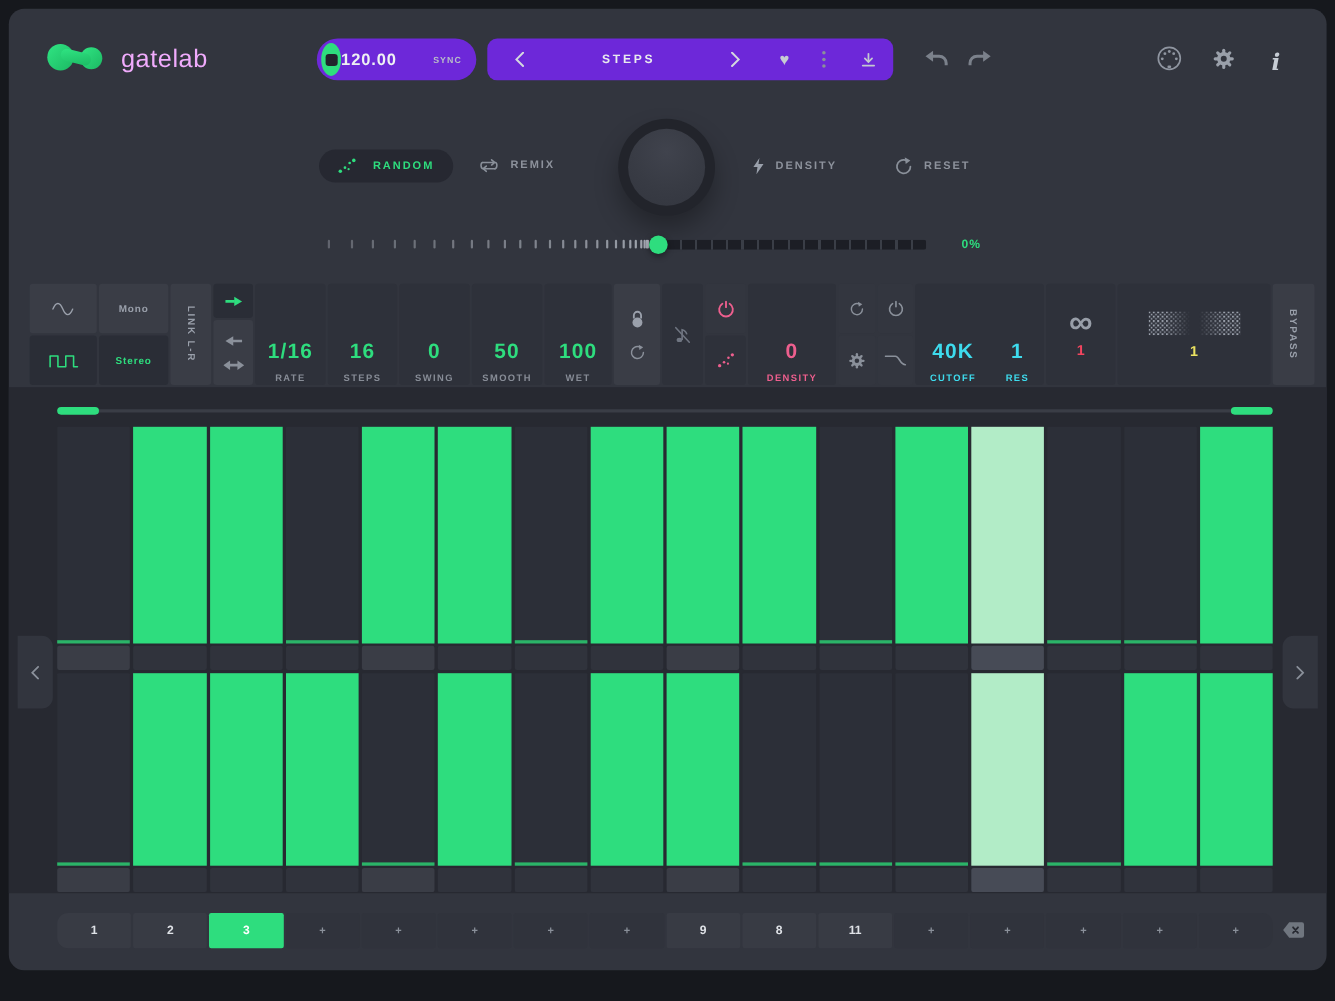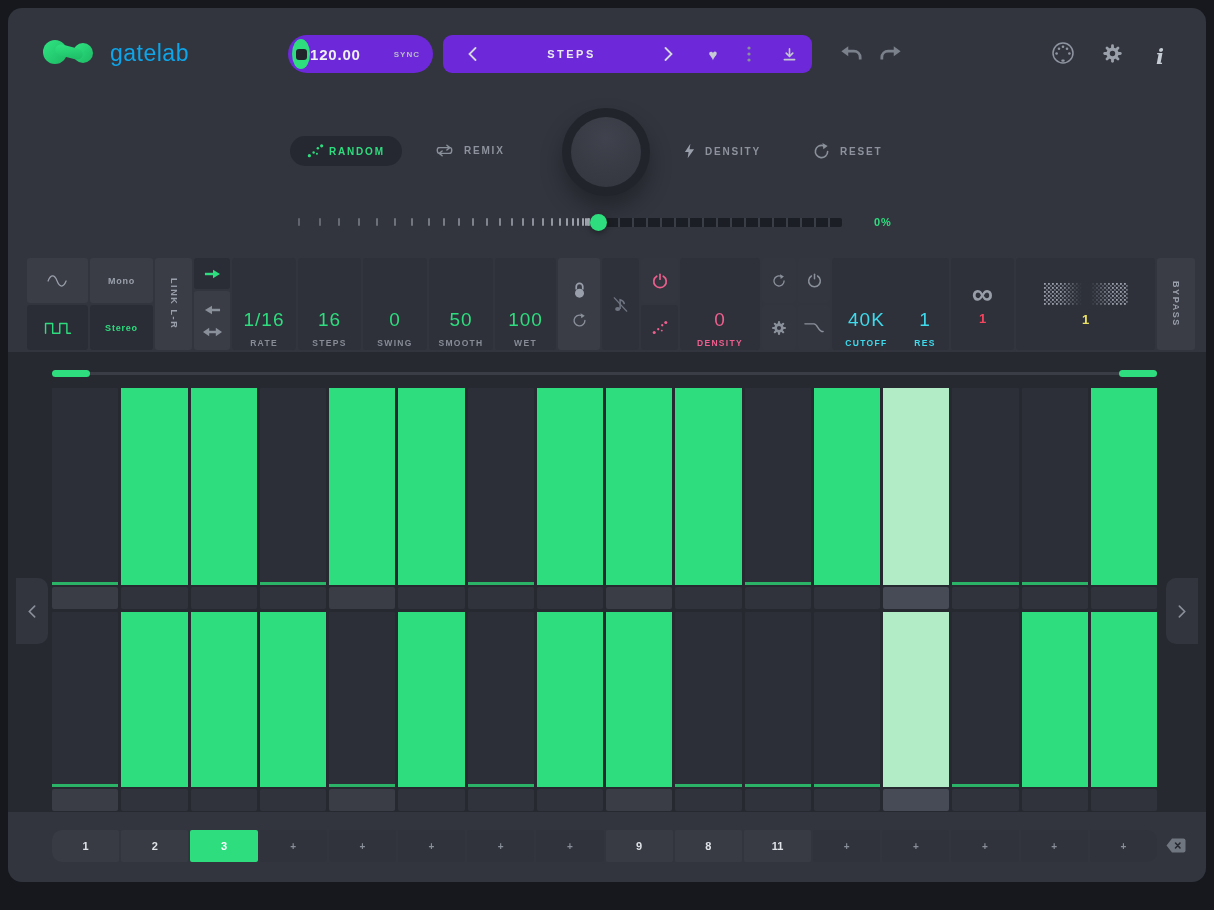--- a/index.html
+++ b/index.html
@@ -1,36 +1,36 @@
 <!DOCTYPE html>
 <html style="--green: #2edd7e; --mint: #b2ecc7; --pink: #ee5f8e; --red: #f4455f; --yellow: #ebe261; --cyan: #3edbed;"><head>
 <meta charset="utf-8">
 <style>
   html,body{margin:0;padding:0;width:1214px;height:910px;background:#16181d;overflow:hidden;
     font-family:"Liberation Sans",sans-serif;-webkit-font-smoothing:antialiased;}
   .panel{position:absolute;left:8px;top:8px;width:1198px;height:874px;background:#32353e;border-radius:14px;}
   .abs{position:absolute;}
   
   .logo{left:34px;top:28px;display:flex;align-items:center;gap:14px;}
-  .logo-name{color:#0ea5e9;font-size:23px;font-weight:400;letter-spacing:.5px;}
+  .logo-name{color:#f0abfc;font-size:23px;font-weight:400;letter-spacing:.5px;}
   .pill{background:#6d28d9;border-radius:19px;display:flex;align-items:center;}
   .transport{left:280px;top:27px;width:145px;height:38px;}
   .play-circle{width:30px;height:30px;border-radius:50%;background:var(--green);margin-left:4px;
     display:flex;align-items:center;justify-content:center;cursor:pointer;}
   .stop-square{width:11px;height:11px;border-radius:3px;background:#22242c;}
   .bpm{flex:1;text-align:center;color:#eef0f3;font-weight:bold;font-size:15px;letter-spacing:.8px;}
   .sync{margin-right:13px;color:#b9bec7;font-size:8px;font-weight:bold;letter-spacing:1px;padding-left:33px;}
   .preset{left:435px;top:27px;width:369px;height:38px;border-radius:9px;}
   .pbtn{height:100%;display:flex;align-items:center;justify-content:center;cursor:pointer;}
   .preset-name{flex:1;text-align:center;color:#e8eaee;font-weight:bold;font-size:11px;letter-spacing:2.5px;}
   .hicon{color:#c6cbd3;}
   .hdr-ico{display:flex;align-items:center;justify-content:center;cursor:pointer;}
   
   .rand-pill{left:282px;top:128px;height:30px;padding:0 17px;border-radius:15px;background:#262831;
-    display:flex;align-items:center;gap:5px;cursor:pointer;}
+    display:flex;align-items:center;gap:15px;cursor:pointer;}
   .rand-lbl{color:var(--green);font-size:10px;font-weight:bold;letter-spacing:1.8px;}
   .mode{display:flex;align-items:center;gap:10px;cursor:pointer;}
   .mode-lbl{color:#8d929c;font-size:10px;font-weight:bold;letter-spacing:1.8px;}
   .knob{left:554px;top:100px;width:88px;height:88px;border-radius:50%;
     background:#22242b;box-shadow:0 12px 22px rgba(0,0,0,.30);display:flex;align-items:center;justify-content:center;cursor:pointer;}
   .knob-face{width:70px;height:70px;border-radius:50%;
     background:radial-gradient(circle at 50% 30%,#40434d 0%,#383b44 55%,#33363f 100%);}
   
   .ticks{left:290px;top:206px;width:296px;height:16px;}
   .tick{position:absolute;top:4px;width:2px;height:8px;background:#aeb3bc;border-radius:1px;}
@@ -38,21 +38,21 @@
     box-shadow:0 2px 6px rgba(0,0,0,.4);cursor:pointer;}
   .sbar{left:598px;top:210px;width:236px;height:9px;border-radius:2px;background:#1c1e25;cursor:pointer;
     background-image:repeating-linear-gradient(90deg,transparent 0 12px,#3a3e47 12px 14px);}
   .pct{left:866px;top:208px;color:var(--green);font-size:11px;font-weight:bold;letter-spacing:1px;}
   
   .strip{left:19px;top:250px;width:1168px;height:92px;display:flex;gap:2px;}
   .col{display:flex;flex-direction:column;gap:2px;}
   .cell{background:#2e313a;border-radius:3px;display:flex;align-items:center;justify-content:center;flex:1;cursor:pointer;}
   .cl{background:#3a3d46;} .cd{background:#2a2d36;} .cm{background:#33363f;}
   .vcell{flex-direction:column;gap:7px;padding-top:2px;}
-  .val{font-weight:normal;font-size:19px;letter-spacing:1px;color:var(--green);margin-top:47px;}
+  .val{font-weight:bold;font-size:19px;letter-spacing:1px;color:var(--green);margin-top:47px;}
   .lbl{font-size:8.5px;font-weight:bold;letter-spacing:1.3px;color:#878c96;}
   .pink{color:var(--pink);} .cyan{color:var(--cyan);} .redv{color:var(--red);} .yelv{color:var(--yellow);}
   .toggle-lbl{font-size:9px;font-weight:bold;letter-spacing:.8px;color:#9aa0ab;}
   .vert{writing-mode:vertical-rl;text-orientation:mixed;font-size:9px;font-weight:bold;letter-spacing:1.6px;color:#9aa0ab;}
   .inf{color:#989ea8;font-size:30px;line-height:20px;font-weight:bold;}
   
   .seq{left:0;top:344px;width:1198px;height:460px;background:#272931;}
   .track{position:absolute;left:44px;top:20px;width:1105px;height:3px;background:#3a3d46;border-radius:2px;}
   .endpill{position:absolute;top:18px;width:38px;height:7px;border-radius:4px;background:var(--green);cursor:pointer;}
   .grid{position:absolute;left:44px;width:1105px;display:grid;grid-template-columns:repeat(16,1fr);gap:3px;}

